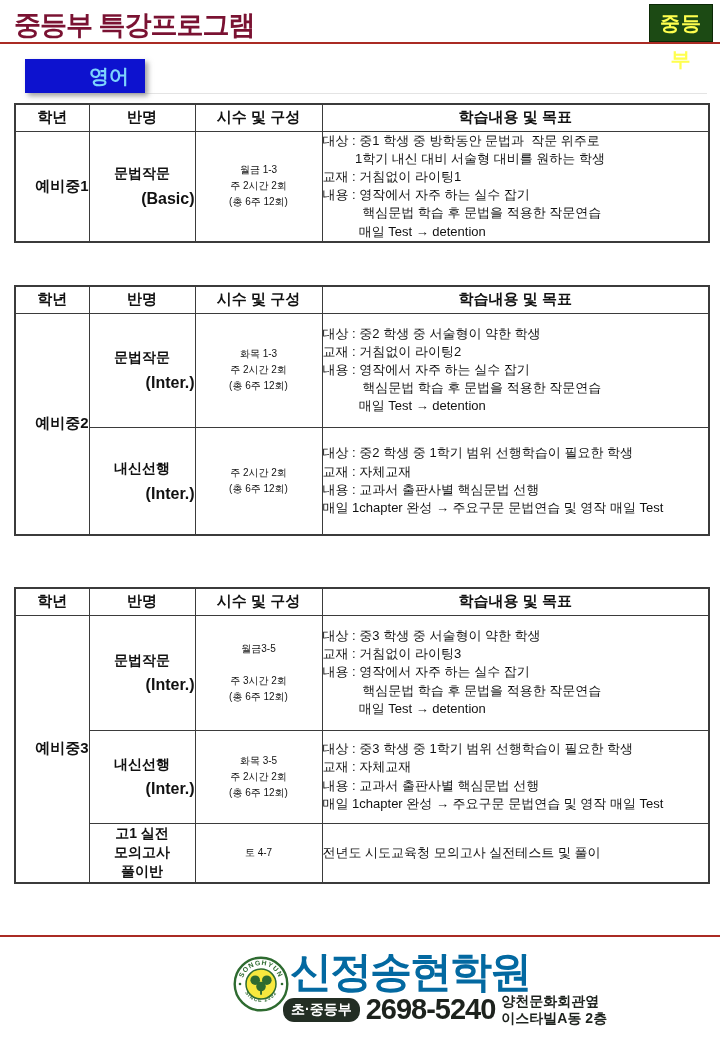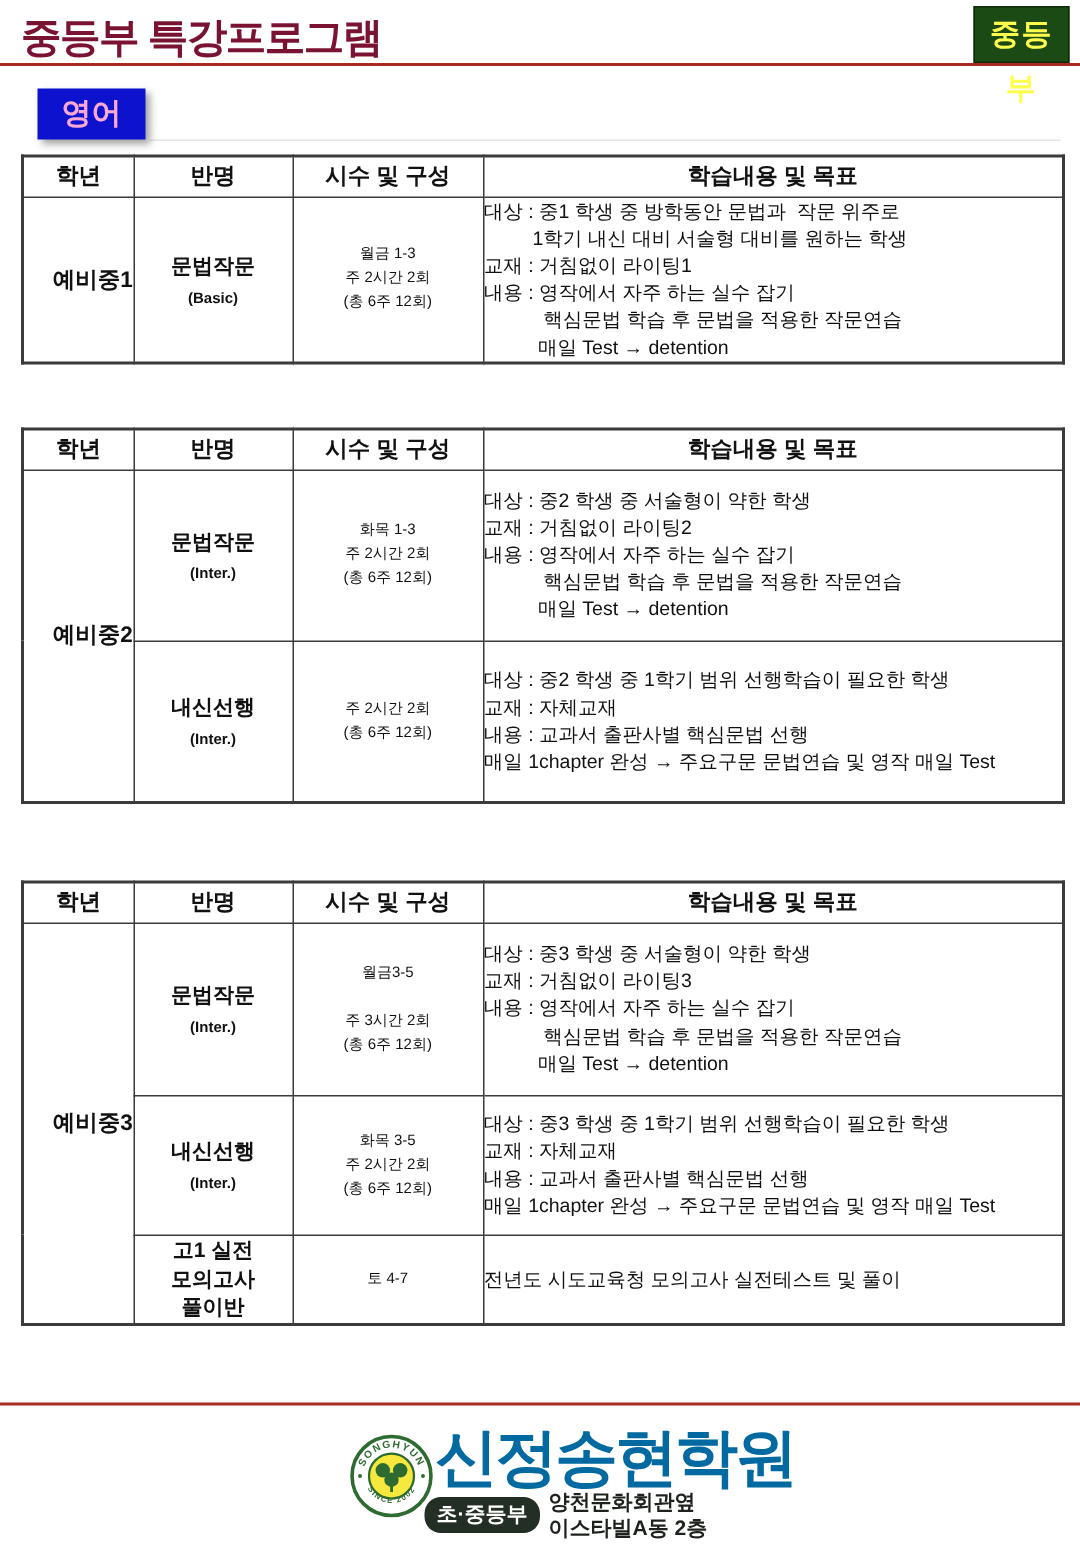--- a/index.html
+++ b/index.html
@@ -16,34 +16,35 @@
     position:absolute;top:4px;right:7px;width:62px;height:36px;line-height:36px;
     background:#1c4a14;border:1px solid #0c2a07;color:#ffff4e;font-size:20px;
     font-weight:bold;text-align:center;letter-spacing:1px;margin-left:12px;
   }
   .rule-red{position:absolute;left:0;width:720px;height:2px;background:#aa2b24;}
   #rule-top{top:42px;}
   #rule-bottom{top:935px;}
   .faint-line{position:absolute;top:93px;left:100px;width:607px;height:1px;background:#e4e4e4;}
   .subject-badge{
     position:absolute;top:59px;left:25px;width:72px;height:34px;line-height:34px;
-    background:#0d12cf;color:#f9a8d4;font-size:20px;font-weight:bold;text-align:center;
+    background:#0d12cf;color:#7dd3fc;font-size:20px;font-weight:bold;text-align:center;
     box-shadow:3px 3px 5px rgba(130,130,130,0.75);
+    padding-left:48px;
   }
   
   table.program{
     position:absolute;left:14px;width:694px;border-collapse:collapse;
     table-layout:fixed;background:#fff;border:2px solid #3b3b3b;
   }
   table.program th,table.program td{border:1px solid #3b3b3b;padding:0;vertical-align:middle;}
   table.program th{font-size:15px;font-weight:bold;text-align:center;}
   td.grade{font-size:15px;font-weight:bold;text-align:right;}
   td.cls{text-align:center;}
   .cname{font-size:14px;font-weight:bold;white-space:pre-line;line-height:1.35;}
-  .clevel{font-size:10px;font-weight:bold;margin-top:7px;}
+  .clevel{font-size:16px;font-weight:bold;margin-top:7px;text-align:right;}
   .clevel:empty{margin-top:0;}
   td.sched{font-size:10px;text-align:center;white-space:pre-line;line-height:1.6;}
   td.content{
     font-size:13px;text-align:left;white-space:pre-wrap;line-height:1.4;
     padding:2px 4px 2px 5px;
   }
   #table1{top:103px;}
   #table2{top:285px;}
   #table3{top:587px;}
   tr.hrow{height:27px;margin-top:11px;}
@@ -223,17 +224,18 @@
     <circle cx="33.8" cy="24.2" r="4.8" fill="#2e6b30"></circle>
     <circle cx="28" cy="30.5" r="4.8" fill="#2e6b30"></circle>
     <rect x="27.1" y="33.5" width="1.9" height="5.2" fill="#2e6b30"></rect>
   </svg>
 </div>
 
 <div class="academy-name">신정송현학원</div>
 
 <div class="footer-row2">
   <span class="division-badge">초·중등부</span>
+  <span class="phone">2698-5240</span>
   <span class="addr">
     <div>양천문화회관옆</div>
     <div>이스타빌A동 2층</div>
   </span>
 </div>
 
 </body></html>

